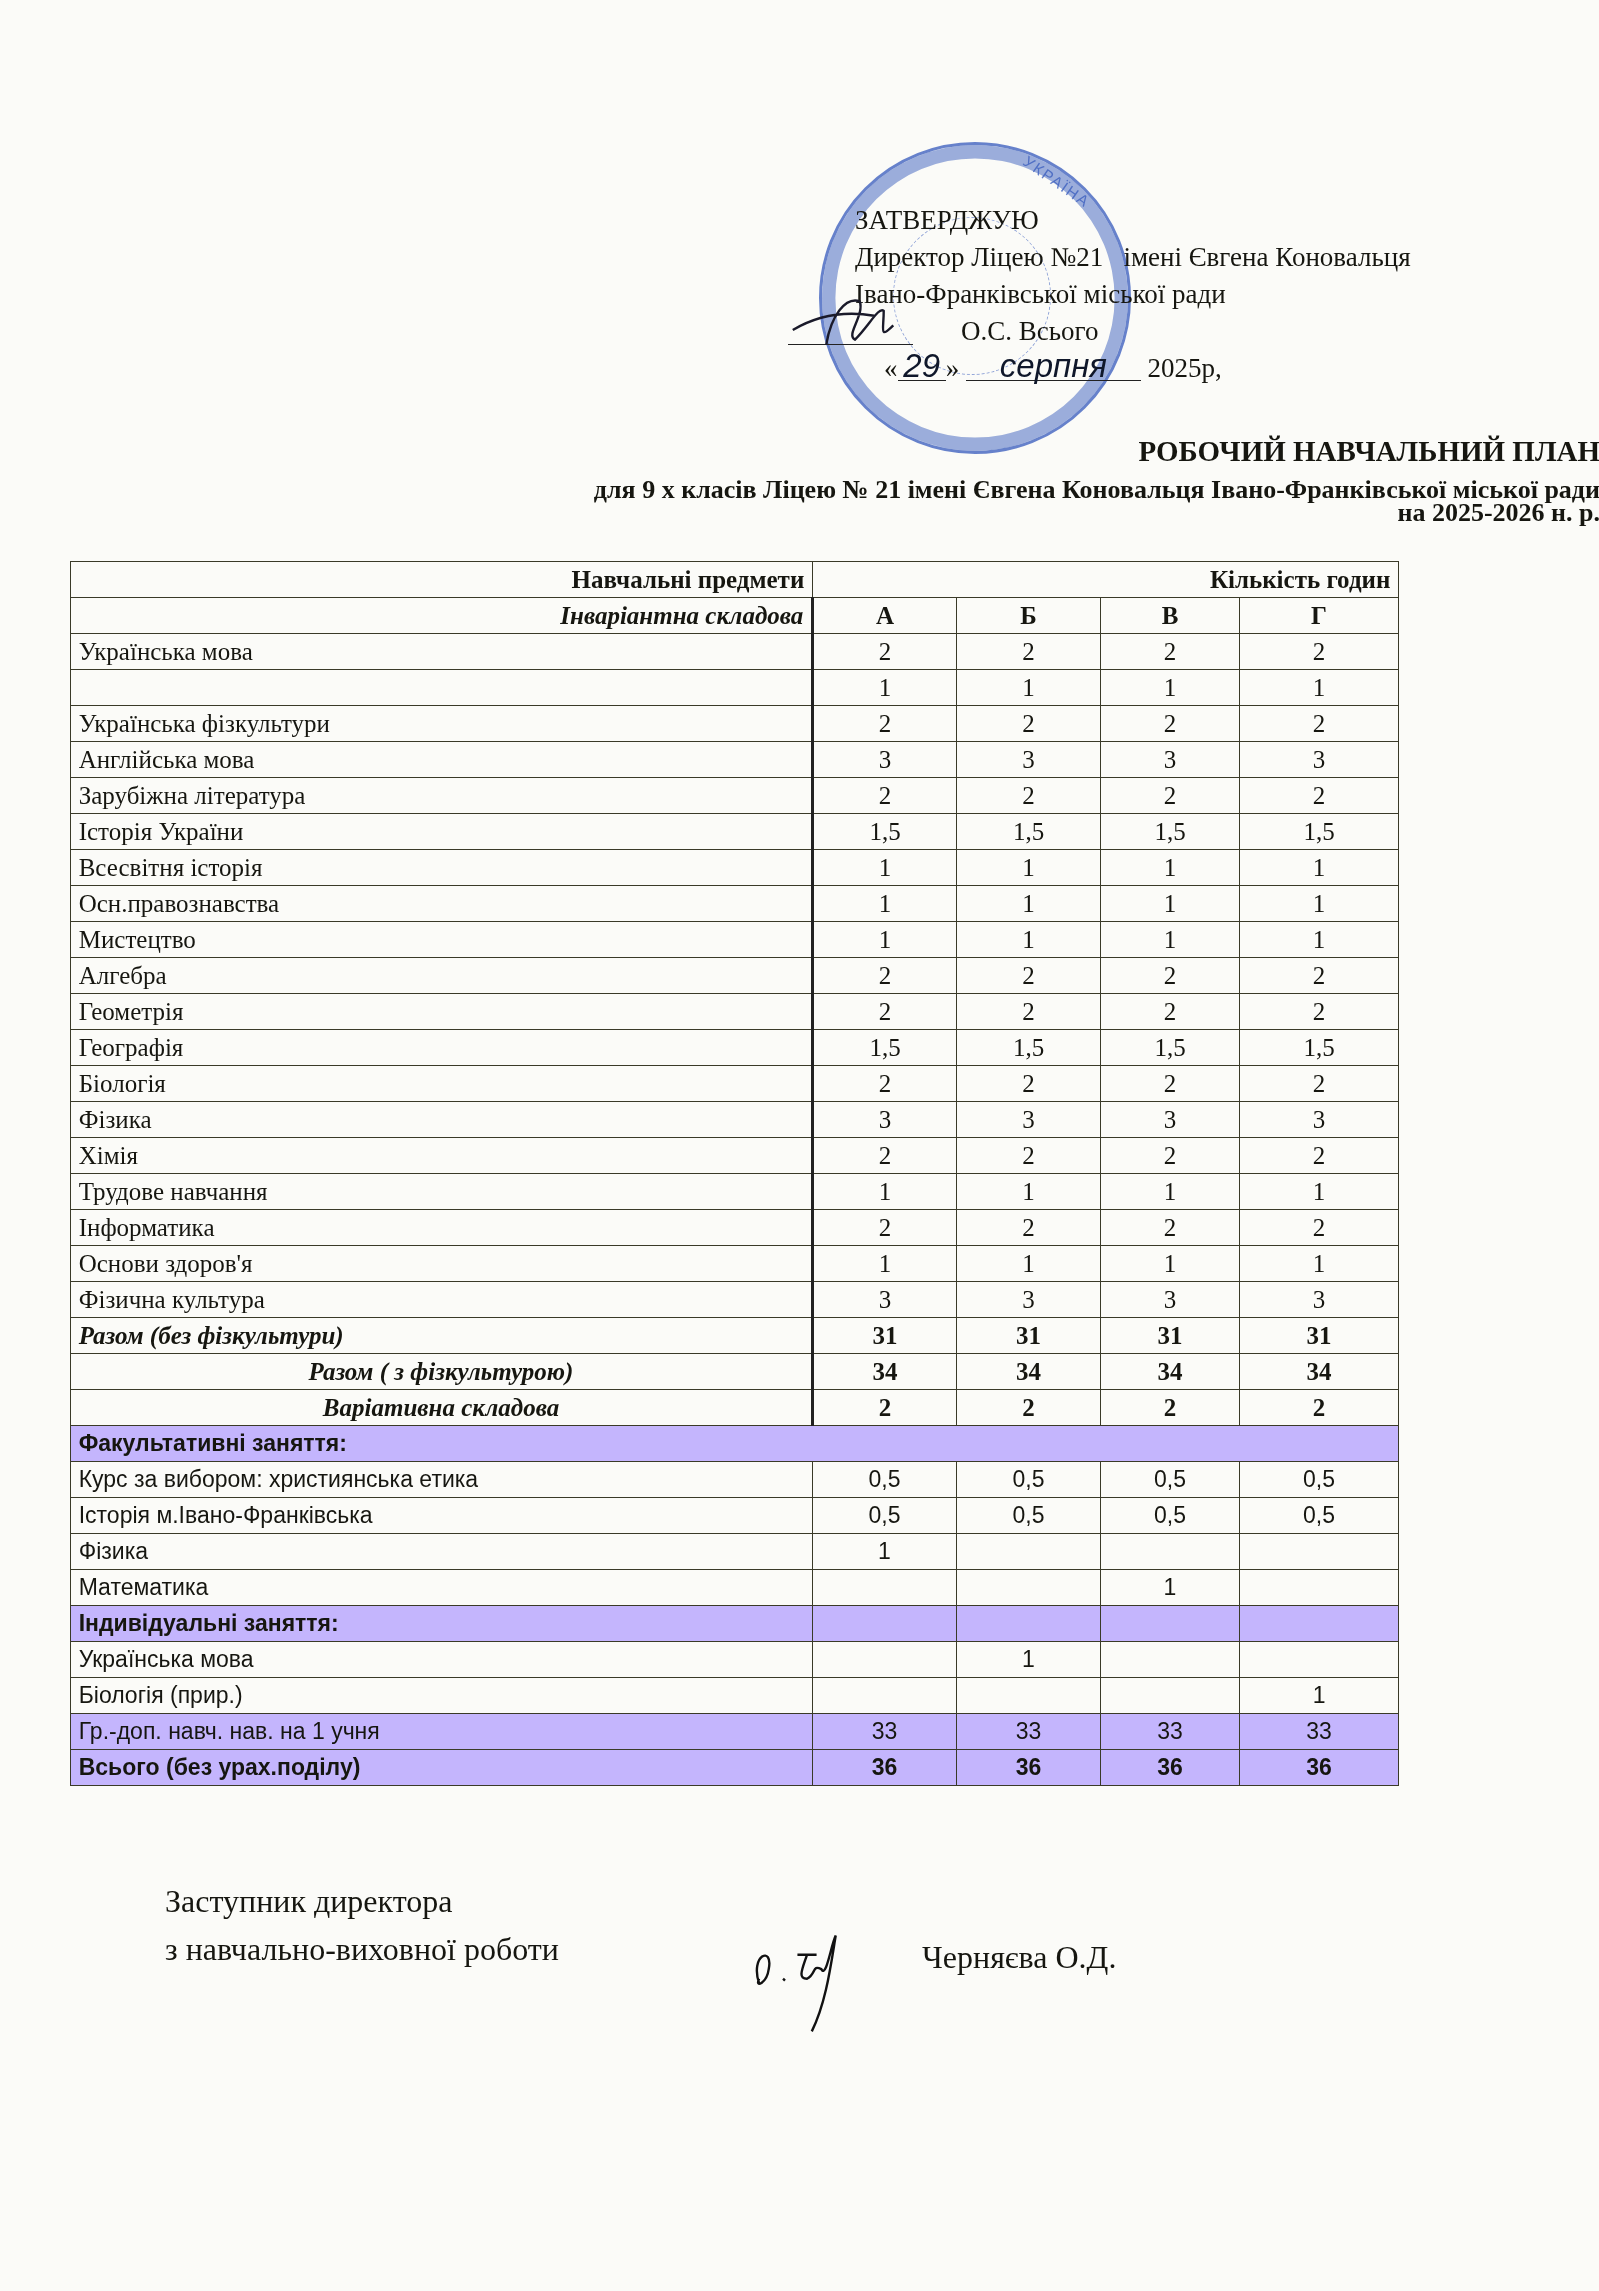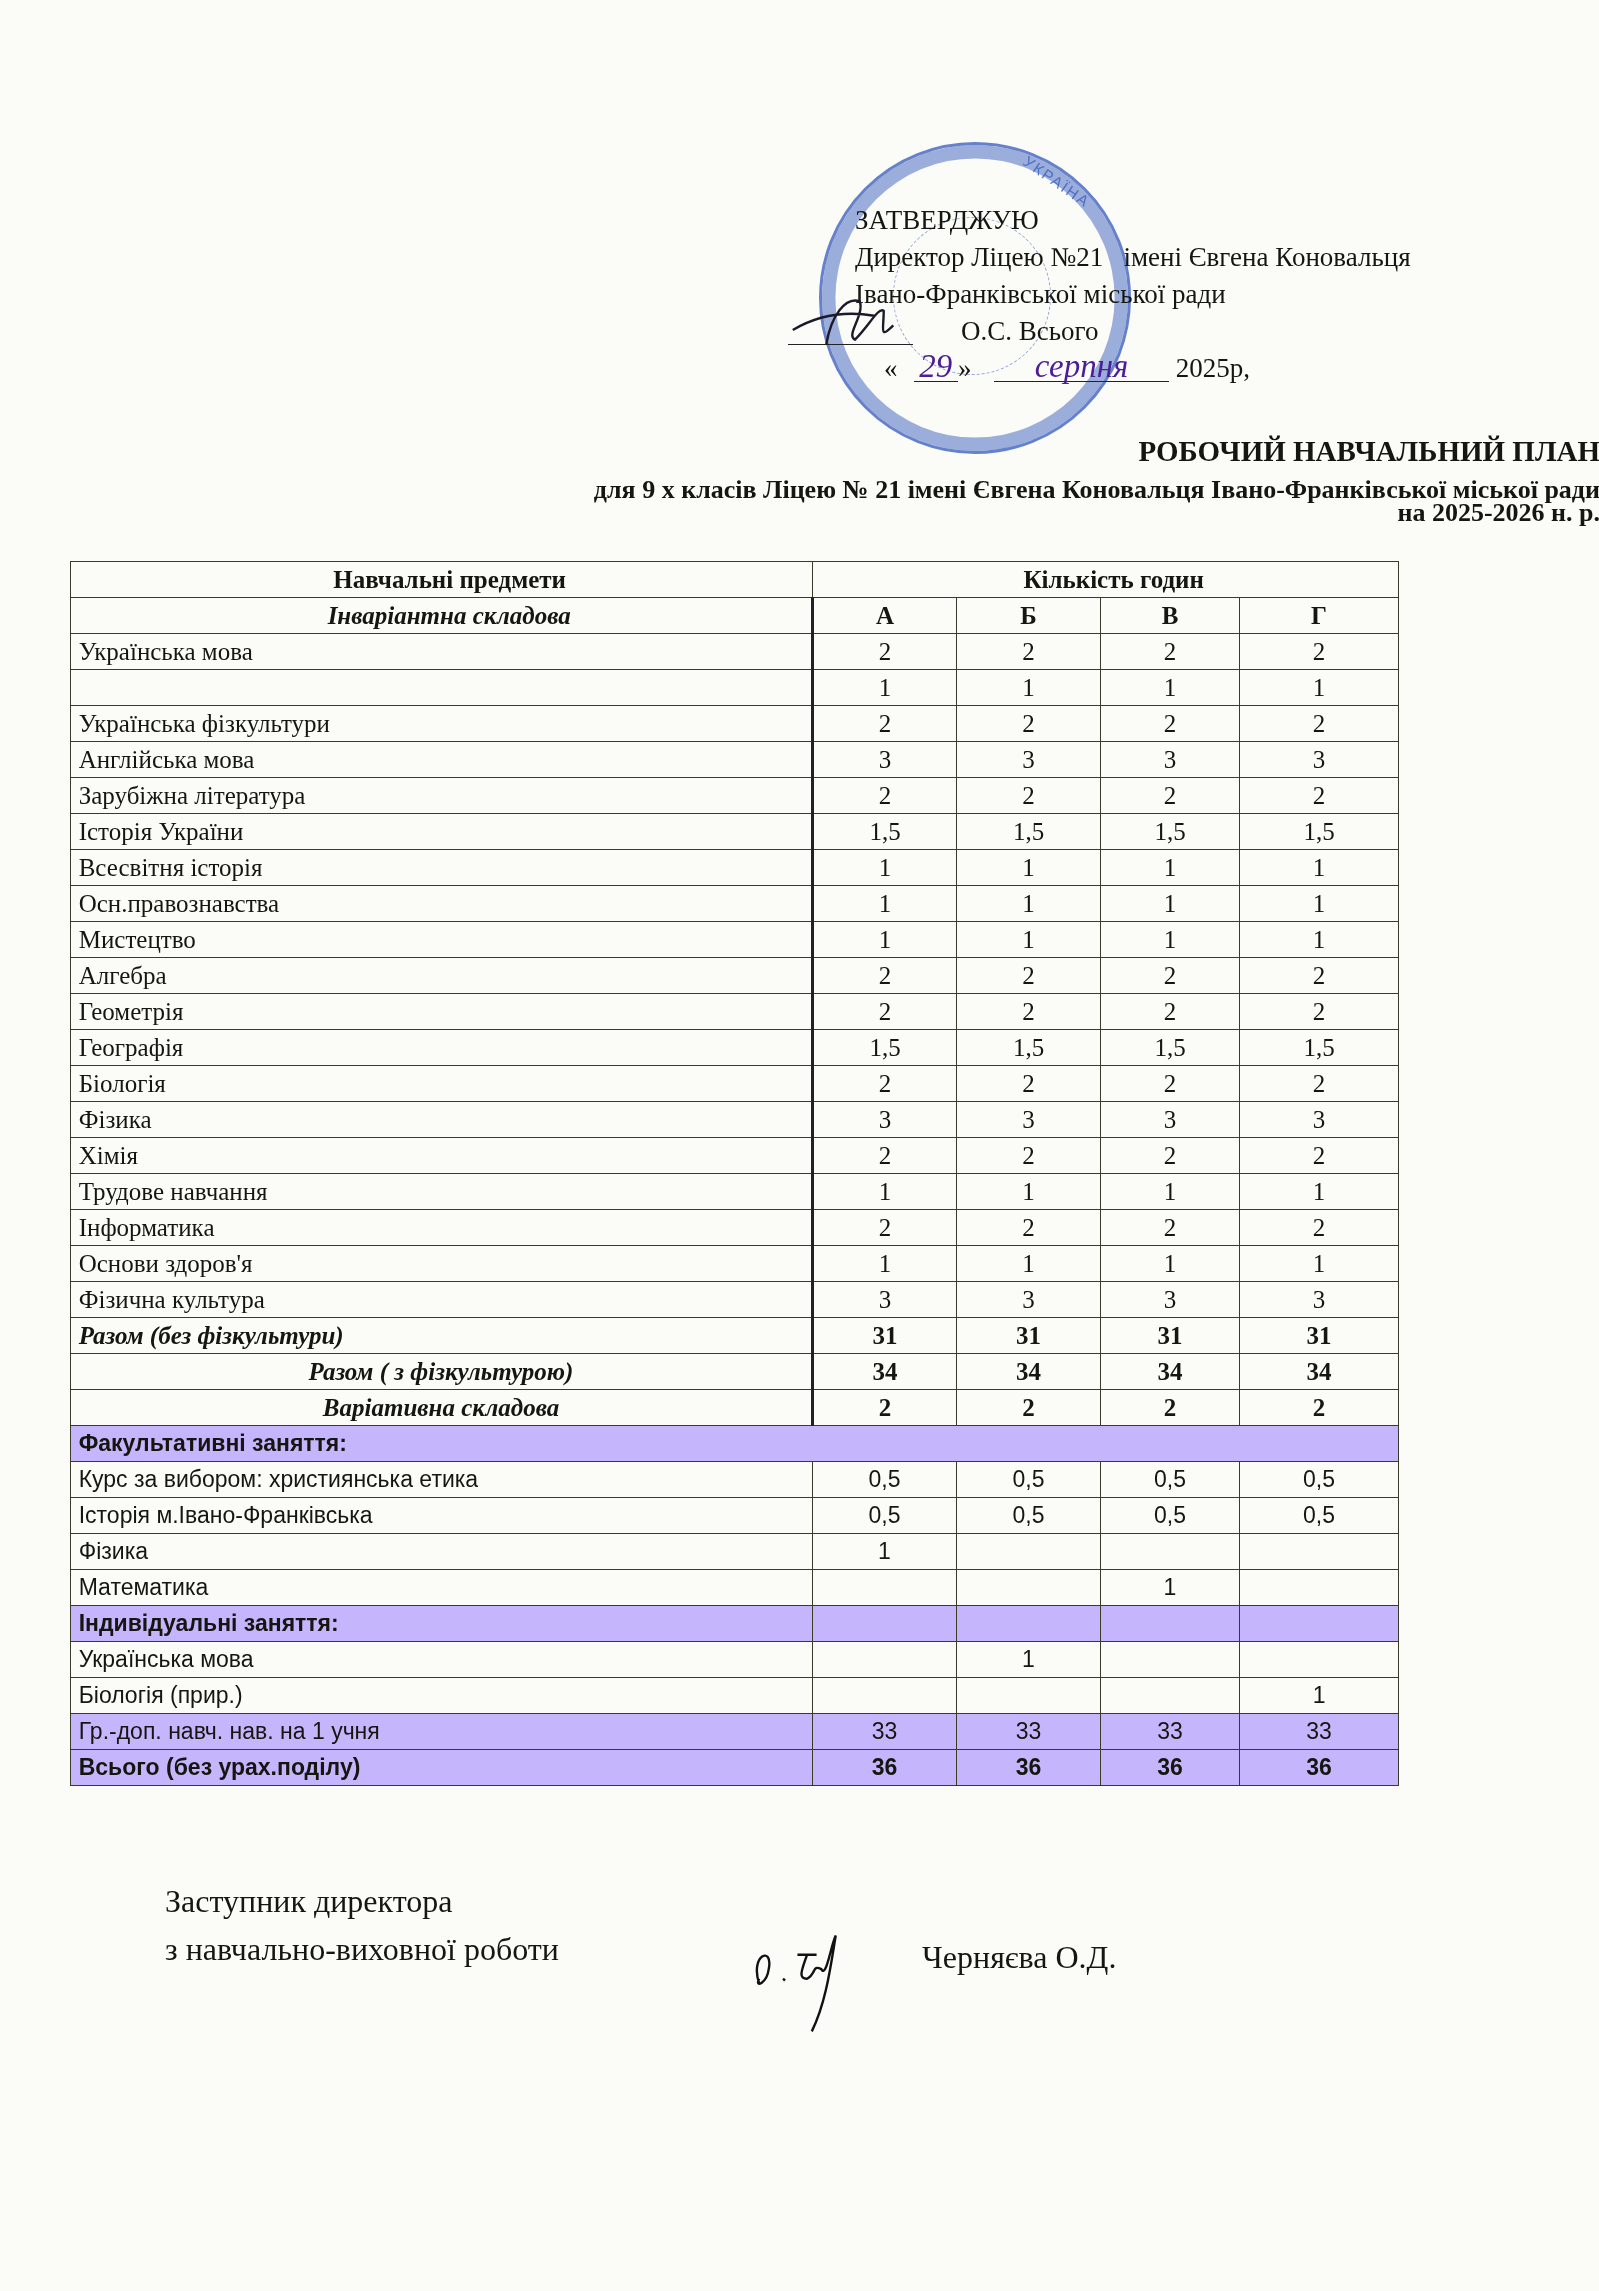--- a/index.html
+++ b/index.html
@@ -18,42 +18,42 @@
     position:absolute; left:893px; top:217px; width:156px; height:156px;
     border-radius:50%; border:1.9px dashed rgba(60,95,190,0.55);
   }
   .stamp-text {
     position:absolute; left:1018px; top:173px; font-family:"Liberation Sans", sans-serif;
     font-size:15.4px; color:rgba(60,95,190,0.8); transform:rotate(35deg); letter-spacing:1.9px;
   }
   .approve { position:absolute; left:855px; top:202px; font-size:27px; line-height:37px; }
   .approve .line { white-space:pre; }
   .approve .hand {
-    font-family:Liberation Serif, serif; font-style:italic; font-size:33px; color:#4c1d95;
-    border-bottom:1.9px solid #222; display:inline-block; padding:0 5.8px; line-height:29px;margin-left:16px;
+    font-family:Liberation Sans, sans-serif; font-style:italic; font-size:33px; color:#0f172a;
+    border-bottom:1.9px solid #222; display:inline-block; padding:0 5.8px; line-height:29px;
   }
   .sig1 {
     position:absolute; left:788px; top:306px; width:125px; height:38px;
     border-bottom:1.9px solid #222;
   }
   .sig1 svg { position:absolute; left:0; top:-19px; }
   .title { position:absolute; left:0; width:1600px; text-align:right; font-weight:bold; }
   .t1 { top:435px; font-size:29px; }
   .t2 { top:475px; font-size:26px; }
   .t3 { top:498px; font-size:26px; }
 
   table.plan {
     position:absolute; left:70px; top:561px; width:1328px;
     border-collapse:collapse; table-layout:fixed;
     font-size:25px;
   }
   .plan td { border:1.9px solid #3a3a28; padding:0 7.7px; height:35px; line-height:35px; }
   .plan td.num { text-align:center; padding:0; }
   .plan td.subj { white-space:nowrap; }
-  .plan .hdr { font-weight:bold; text-align:center;padding-left:24px; }
+  .plan .hdr { font-weight:bold; text-align:right;padding-left:24px; }
   .plan .ital { font-style:italic; font-weight:bold; }
   .plan .bold { font-weight:bold; }
   .plan .right { text-align:center; }
   .plan tr.shade td { background:#c4b5fd; }
   .plan tr.lower td { font-family:"Liberation Sans", sans-serif; font-size:23px; }
   .plan td.thick-l { border-left:3.8px solid #222; }
 
   .footer { position:absolute; left:165px; top:1877px; font-size:32px; line-height:48px; }
   .footer-name { position:absolute; left:922px; top:1939px; font-size:32px; }
   .sig2 { position:absolute; left:740px; top:1926px; }

